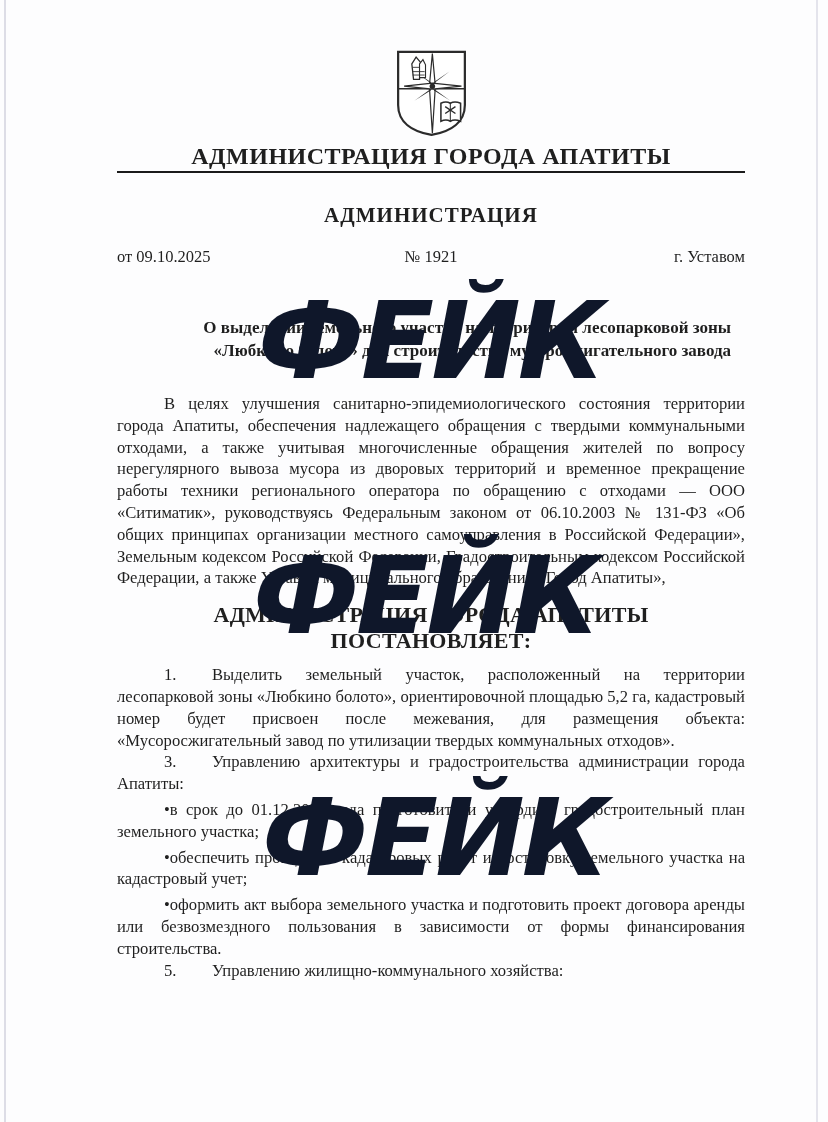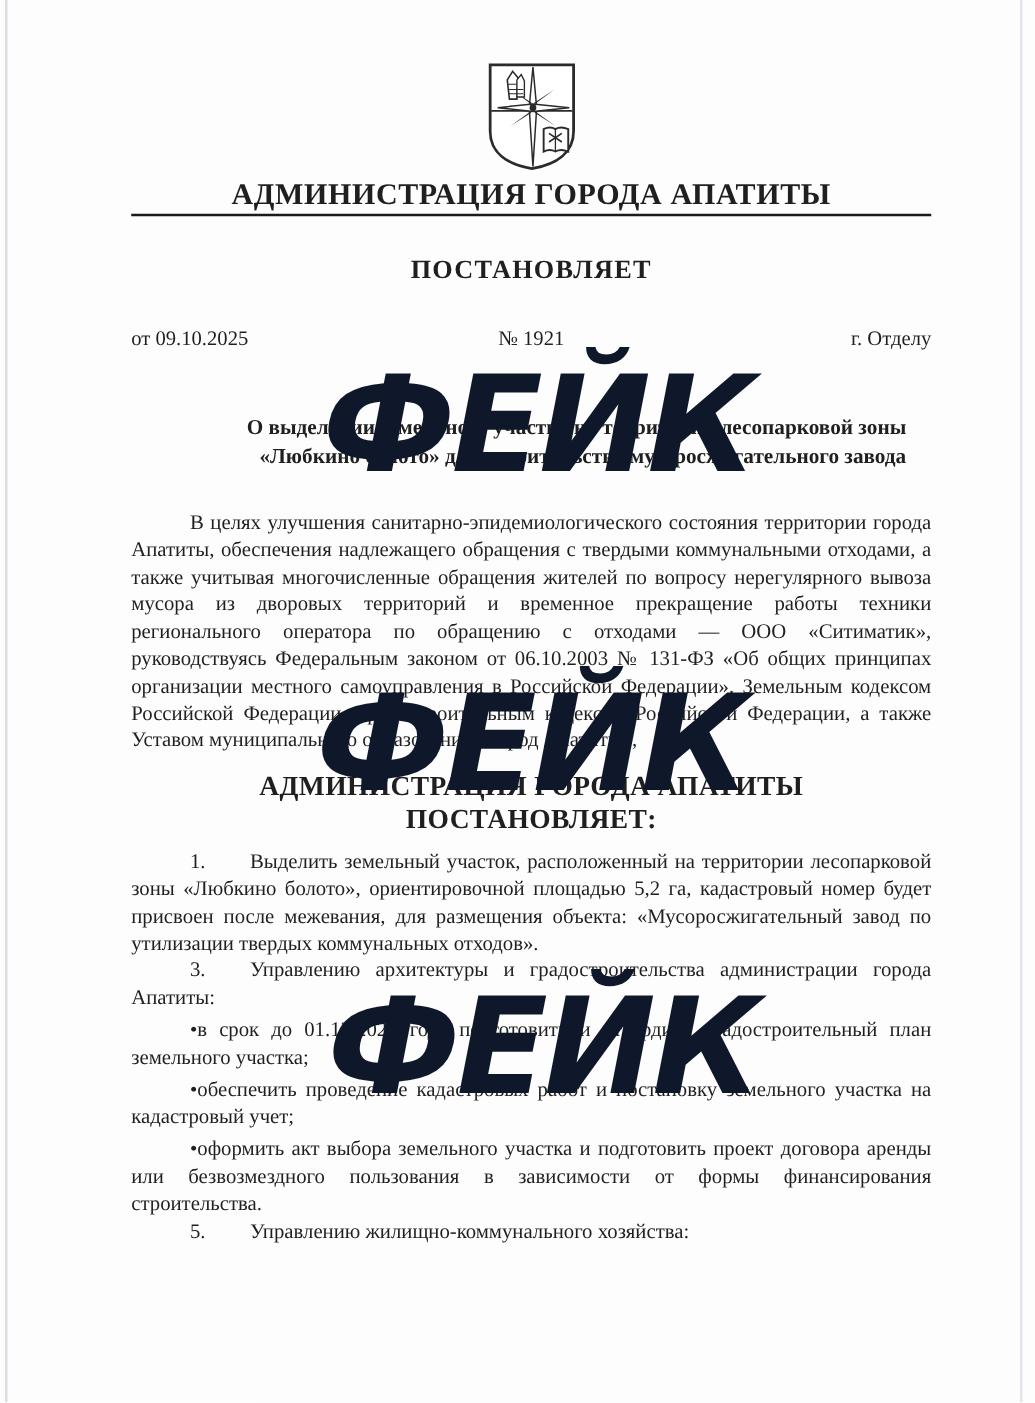--- a/index.html
+++ b/index.html
@@ -14,42 +14,42 @@
   }
   .edge-line-left{
     position:absolute;left:4px;top:0;bottom:0;width:2px;
     background:#dddde6;
   }
   .edge-line-right{
     position:absolute;right:10px;top:0;bottom:0;width:2px;
     background:#e4e4ec;
   }
   .content{
-    position:absolute;left:105px;right:83px;top:0;
+    position:absolute;left:117px;right:83px;top:0;
   }
   .coat{
     width:77px;height:92px;
     margin:47px auto 0 auto;
   }
   .org{
     margin-top:4px;
     font-size:24px;font-weight:bold;
     text-align:center;
     letter-spacing:0.5px;
     border-bottom:2.5px solid #1b1b1b;
     padding-bottom:1px;
   }
   .doctype{
     margin-top:30px;
     font-size:21px;font-weight:bold;
     text-align:center;
     letter-spacing:1px;
   }
   .meta-row{
-    margin-top:33px;
+    margin-top:19px;
     display:flex;align-items:baseline;
     font-size:16.5px;
   }
   .meta-row .left{flex:1;text-align:left;}
   .meta-row .mid{flex:0 0 auto;text-align:center;}
   .meta-row .right{flex:1;text-align:right;}
   .title{
     margin:49px auto 0 auto;
     max-width:600px;
     font-size:17px;font-weight:bold;
@@ -127,26 +127,26 @@
 
         <path d="M56,64 Q62,61 67,64 Q72,61 79,64 V85 Q72,82 67,85 Q62,82 56,85 Z" fill="#ffffff" stroke="#2b2b2b" stroke-width="1.8"></path>
         <line class="ln" x1="67" y1="64" x2="67" y2="85" stroke-width="1.2"></line>
         <line class="ln" x1="61" y1="76" x2="73" y2="68" stroke-width="1.6"></line>
         <line class="ln" x1="61" y1="68" x2="73" y2="76" stroke-width="1.6"></line>
       </svg>
     </div>
 
     <div class="org">АДМИНИСТРАЦИЯ ГОРОДА АПАТИТЫ</div>
 
-    <div class="doctype">ПОСТАНОВЛЯЕТ</div>
+    <div class="doctype">АДМИНИСТРАЦИЯ</div>
 
     <div class="meta-row">
       <span class="left">от 09.10.2025</span>
       <span class="mid">№ 1921</span>
-      <span class="right">г. Отделу</span>
+      <span class="right">г. Уставом</span>
     </div>
 
     <div class="title">О выделении земельного участка на территории лесопарковой зоны «Любкино болото» для строительства мусоросжигательного завода</div>
 
     <p class="para preamble">В целях улучшения санитарно-эпидемиологического состояния территории города Апатиты, обеспечения надлежащего обращения с твердыми коммунальными отходами, а также учитывая многочисленные обращения жителей по вопросу нерегулярного вывоза мусора из дворовых территорий и временное прекращение работы техники регионального оператора по обращению с отходами — ООО «Ситиматик», руководствуясь Федеральным законом от 06.10.2003 № 131-ФЗ «Об общих принципах организации местного самоуправления в Российской Федерации», Земельным кодексом Российской Федерации, Градостроительным кодексом Российской Федерации, а также Уставом муниципального образования «Город Апатиты»,</p>
 
     <div class="resolve">АДМИНИСТРАЦИЯ ГОРОДА АПАТИТЫ ПОСТАНОВЛЯЕТ:</div>
 
     <p class="para item"><span class="num">1.</span><span>Выделить земельный участок, расположенный на территории лесопарковой зоны «Любкино болото», ориентировочной площадью 5,2 га, кадастровый номер будет присвоен после межевания, для размещения объекта: «Мусоросжигательный завод по утилизации твердых коммунальных отходов».</span></p>
 

